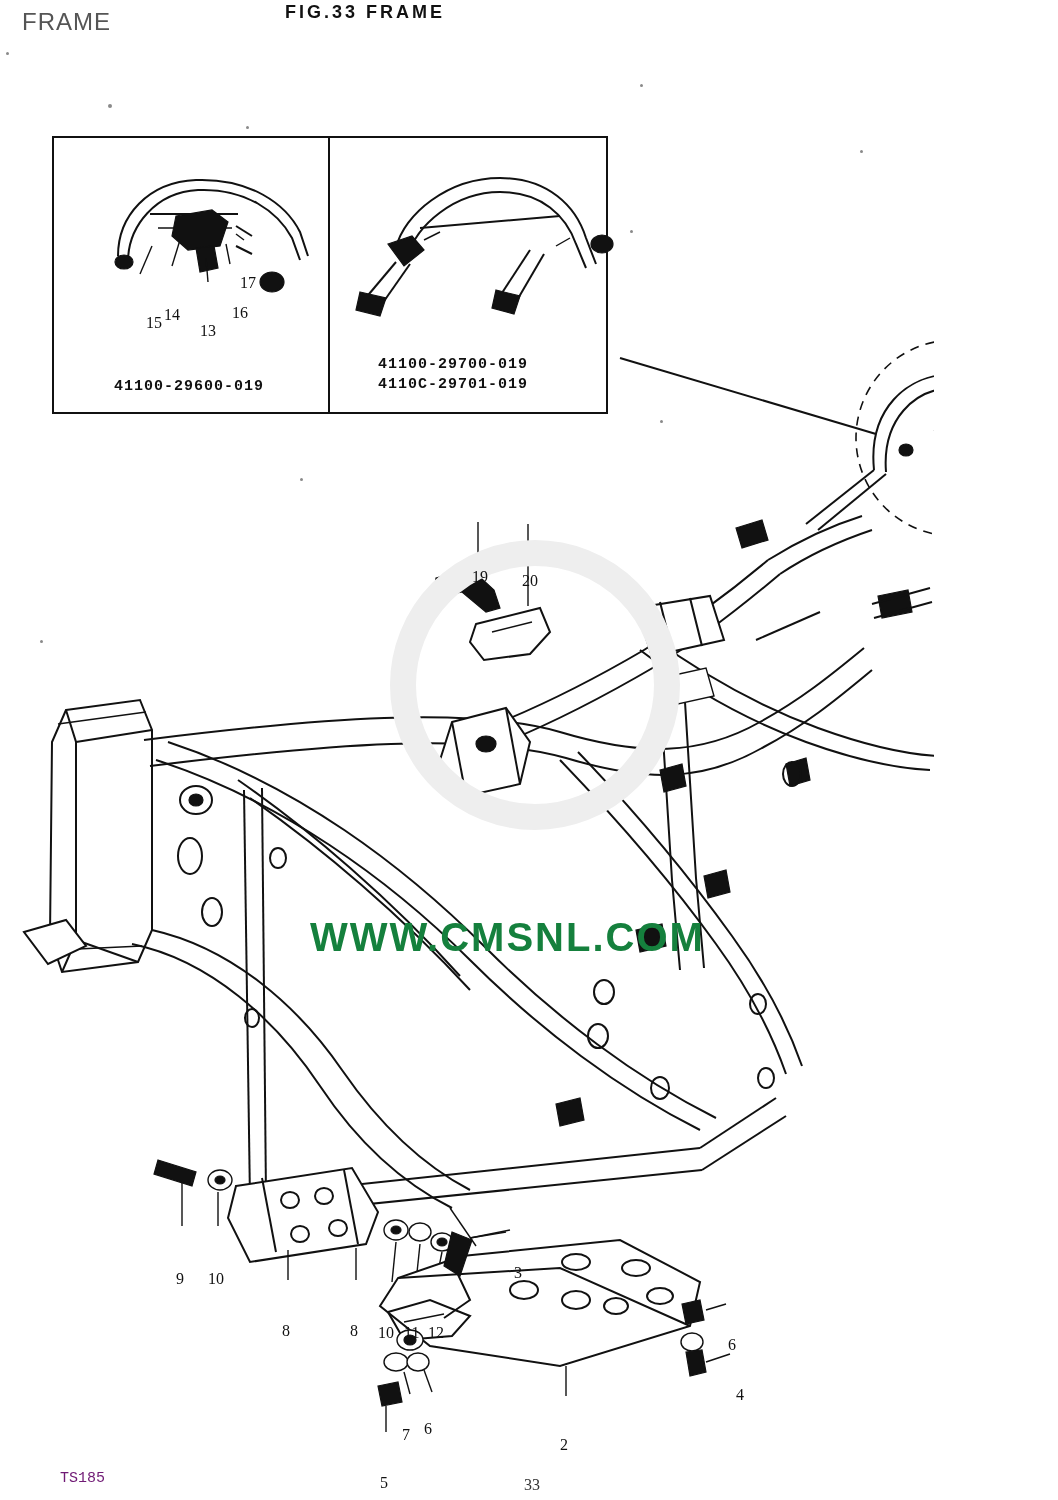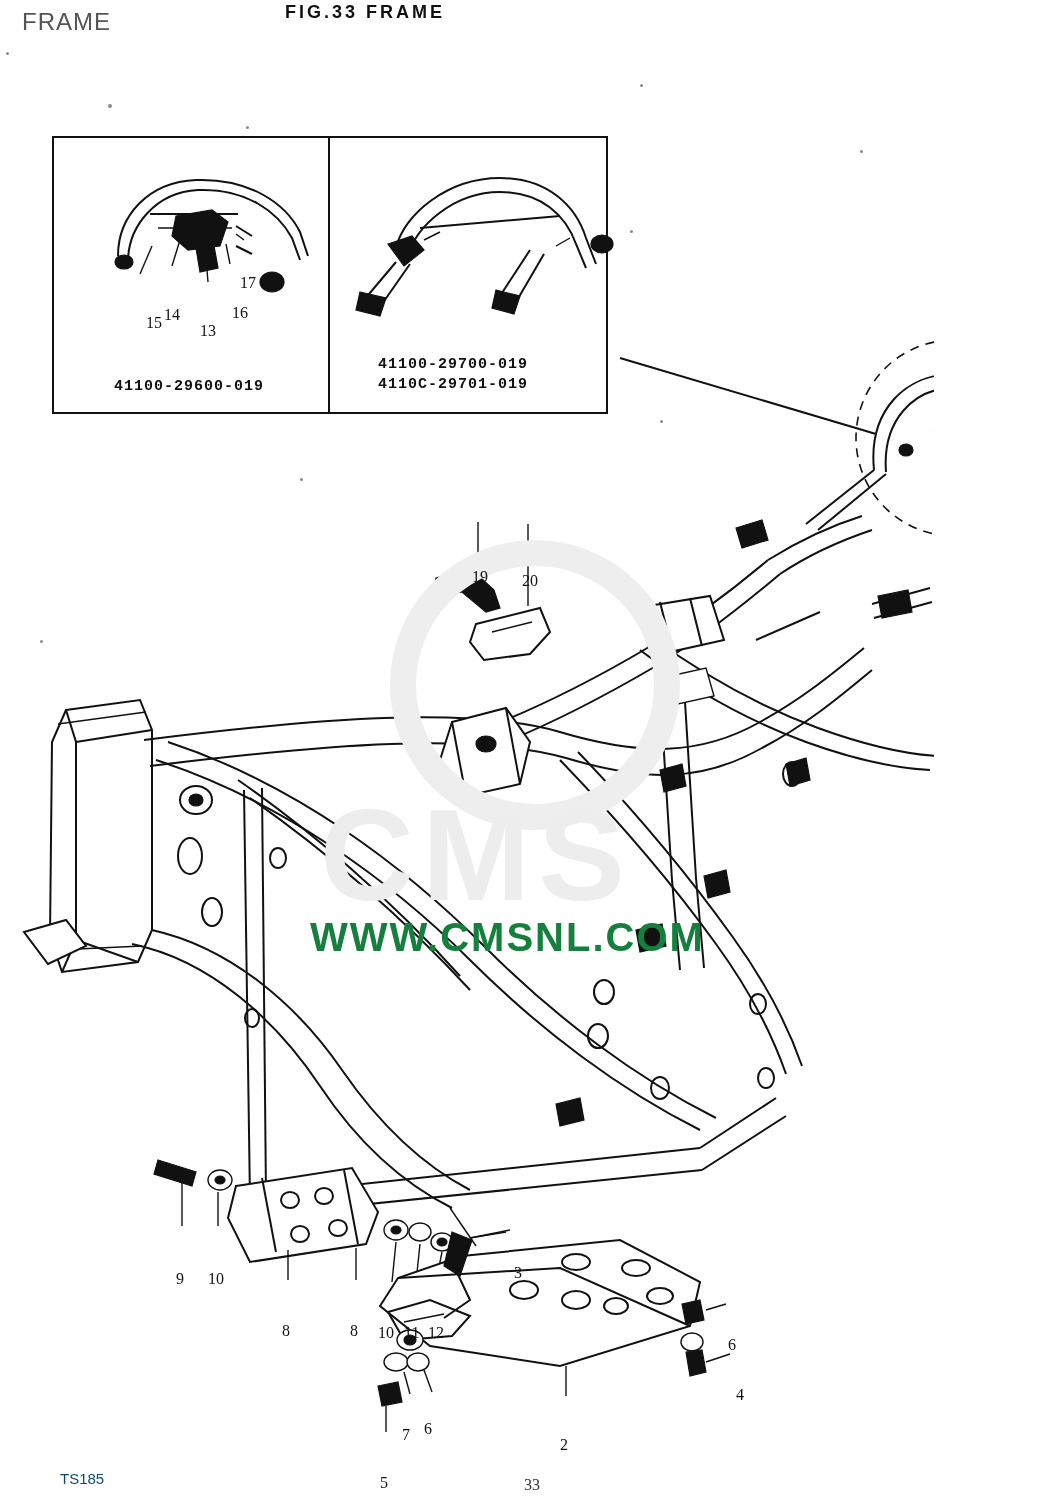--- a/index.html
+++ b/index.html
@@ -130,22 +130,22 @@
     font-size: 34px;
     color: #111111;
     font-family: "Liberation Serif", serif;
     white-space: nowrap;
   }
   .footer-left {
     position: absolute;
     left: 60px;
     top: 1470px;
     font-size: 15px;
-    color: #0c4a6e;
-    font-family: Liberation Sans, sans-serif;
+    color: #701a75;
+    font-family: Liberation Mono, monospace;
   }
   .footer-page {
     position: absolute;
     left: 524px;
     top: 1476px;
     font-size: 16px;
     color: #333333;
     font-family: "Liberation Serif", serif;
   }
 
@@ -389,21 +389,20 @@
   </svg>
 
   <div class="inset-frame"></div>
   <div class="inset-div"></div>
   <div class="inset-label" id="inset-label-left">41100-29600-019</div>
   <div class="inset-label" id="inset-label-r1">41100-29700-019</div>
   <div class="inset-label" id="inset-label-r2">4110C-29701-019</div>
 
   <div class="wm">
     <div class="wm-ring"></div>
-    <div class="wm-cms">CMS</div>
     <div class="wm-url">WWW.CMSNL.COM</div>
   </div>
 
   <div class="callout" style="left:146px; top:274px;">15</div>
   <div class="callout" style="left:164px; top:266px;">14</div>
   <div class="callout" style="left:200px; top:282px;">13</div>
   <div class="callout" style="left:232px; top:264px;">16</div>
   <div class="callout" style="left:240px; top:234px;">17</div>
   <div class="callout" style="left:472px; top:528px;">19</div>
   <div class="callout" style="left:522px; top:532px;">20</div>

